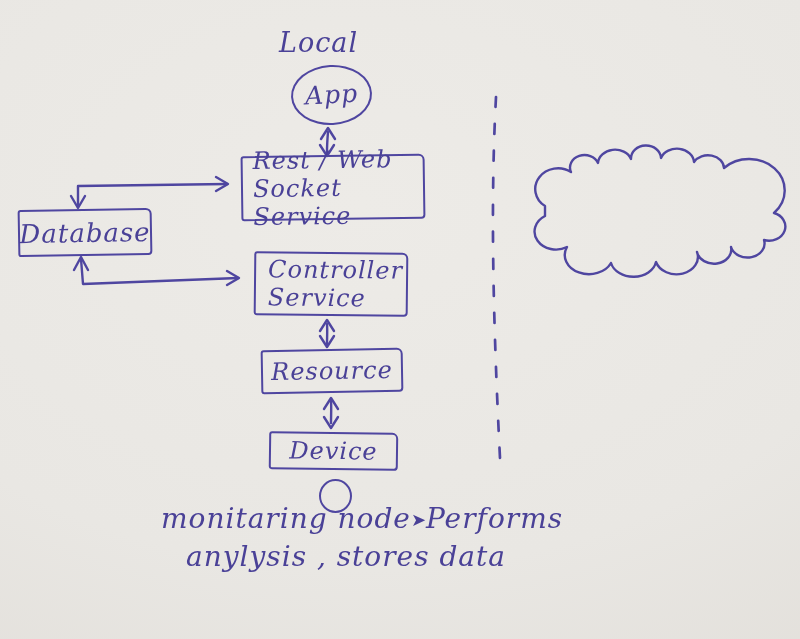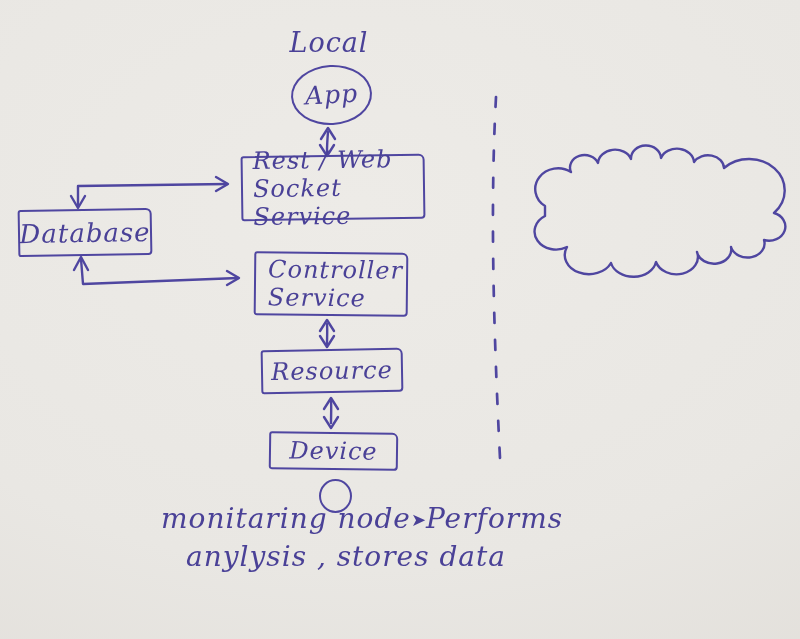--- a/index.html
+++ b/index.html
@@ -117,21 +117,21 @@
         A 17 14 0 0 1 731 247
         A 17 14 0 0 1 697 252
         A 21 17 0 0 1 656 262
         A 23 18 0 0 1 611 263
         A 24 19 0 0 1 567 247
         A 19 16 0 0 1 545 216
         Z"></path>
     </g>
   </svg>
 
-  <div class="hand" style="left:279px;top:28px;width:100px;text-align:center;font-size:27px;">Local</div>
+  <div class="hand" style="left:279px;top:28px;width:100px;text-align:left;font-size:27px;">Local</div>
 
   <div class="ellipse" style="left:291px;top:65px;width:81px;height:60px;transform:rotate(-3deg);">
     <span class="hand" style="position:static;font-size:25px;">App</span>
   </div>
 
   <div class="node-box" style="left:241px;top:155px;width:184px;height:65px;padding-left:10px;transform:rotate(-0.8deg);">
     <span class="bline">Rest / Web</span>
     <span class="bline">Socket Service</span>
   </div>
 

